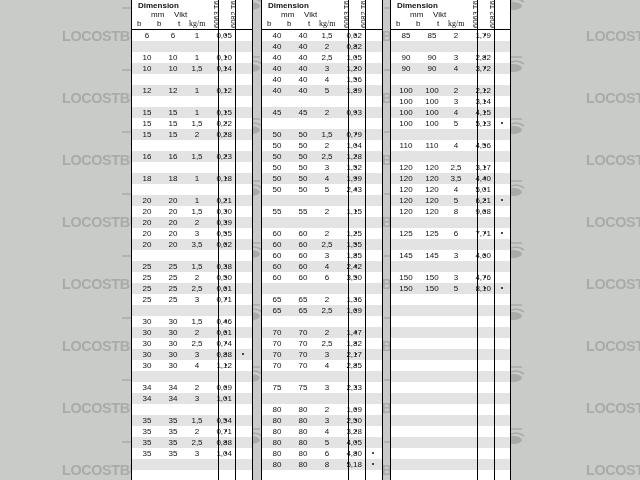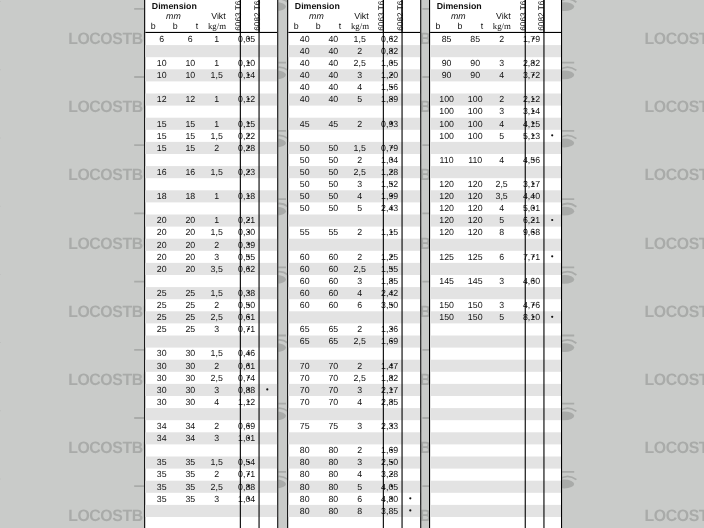--- a/index.html
+++ b/index.html
@@ -49,25 +49,25 @@
   }
   #tbl1{left:131px;width:122px;}
   #tbl2{left:261px;width:122px;}
   #tbl3{left:390px;width:121px;}
 
   .hdr-wrap{position:relative;height:29px;border-bottom:1px solid #000;}
   .hdr-dim{
     position:absolute;left:0;top:0;width:86px;height:29px;
   }
   .hdr-dim .l1{position:absolute;top:1px;left:6px;font-size:8px;font-weight:bold;}
-  .hdr-dim .l2{position:absolute;top:10px;left:19px;font-size:8px;font-style:italic;}
+  .hdr-dim .l2{position:absolute;top:10px;left:19px;font-size:8px;}
   .hdr-dim .l3{position:absolute;top:19px;left:5px;font-size:8px;}
   .hdr-dim .l3b{position:absolute;top:19px;left:25px;font-size:8px;}
   .hdr-dim .l3t{position:absolute;top:19px;left:46px;font-size:8px;}
-  .hdr-vikt{position:absolute;left:60px;top:10px;font-size:8px;}
+  .hdr-vikt{position:absolute;left:42px;top:10px;font-size:8px;}
   .hdr-kgm{position:absolute;left:57px;top:19px;font-size:8px;font-family:Liberation Serif, serif;}
 
   .hdr-alloy{
     position:absolute;top:0;height:29px;width:17px;
     border-left:1px solid #000;
     box-sizing:border-box;
   }
   .hdr-alloy span{
     position:absolute;
     left:2px;bottom:1px;
@@ -1228,21 +1228,21 @@
           <span class="dot"></span>
         </div>
         <div class="dotcol d2">
           <span class="dot"></span>
         </div>
       </div>
       <div class="row stripe">
         <div class="c-b1">80</div>
         <div class="c-b2">80</div>
         <div class="c-t">8</div>
-        <div class="c-w">3,85</div>
+        <div class="c-w">5,18</div>
         <div class="dotcol d1"></div>
         <div class="dotcol d2">
           <span class="dot"></span>
         </div>
       </div>
       <div class="tailstripe"></div>
     </div>
     <div class="sep sepA"></div>
     <div class="sep sepB"></div>
   </div>

